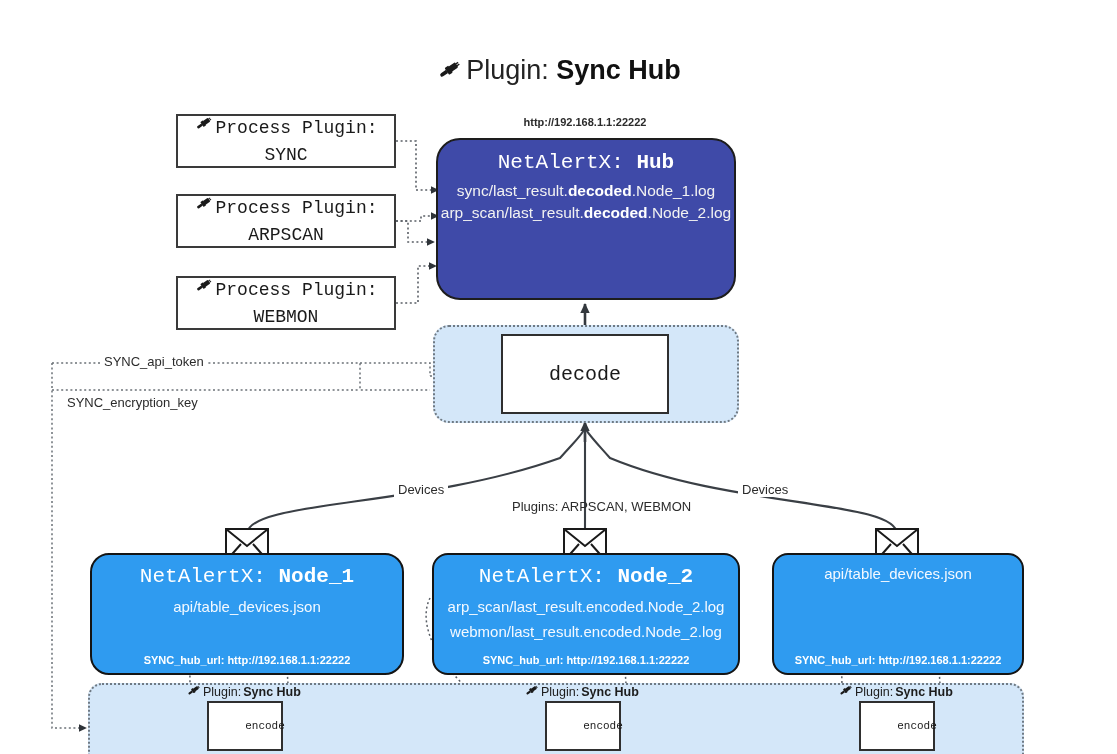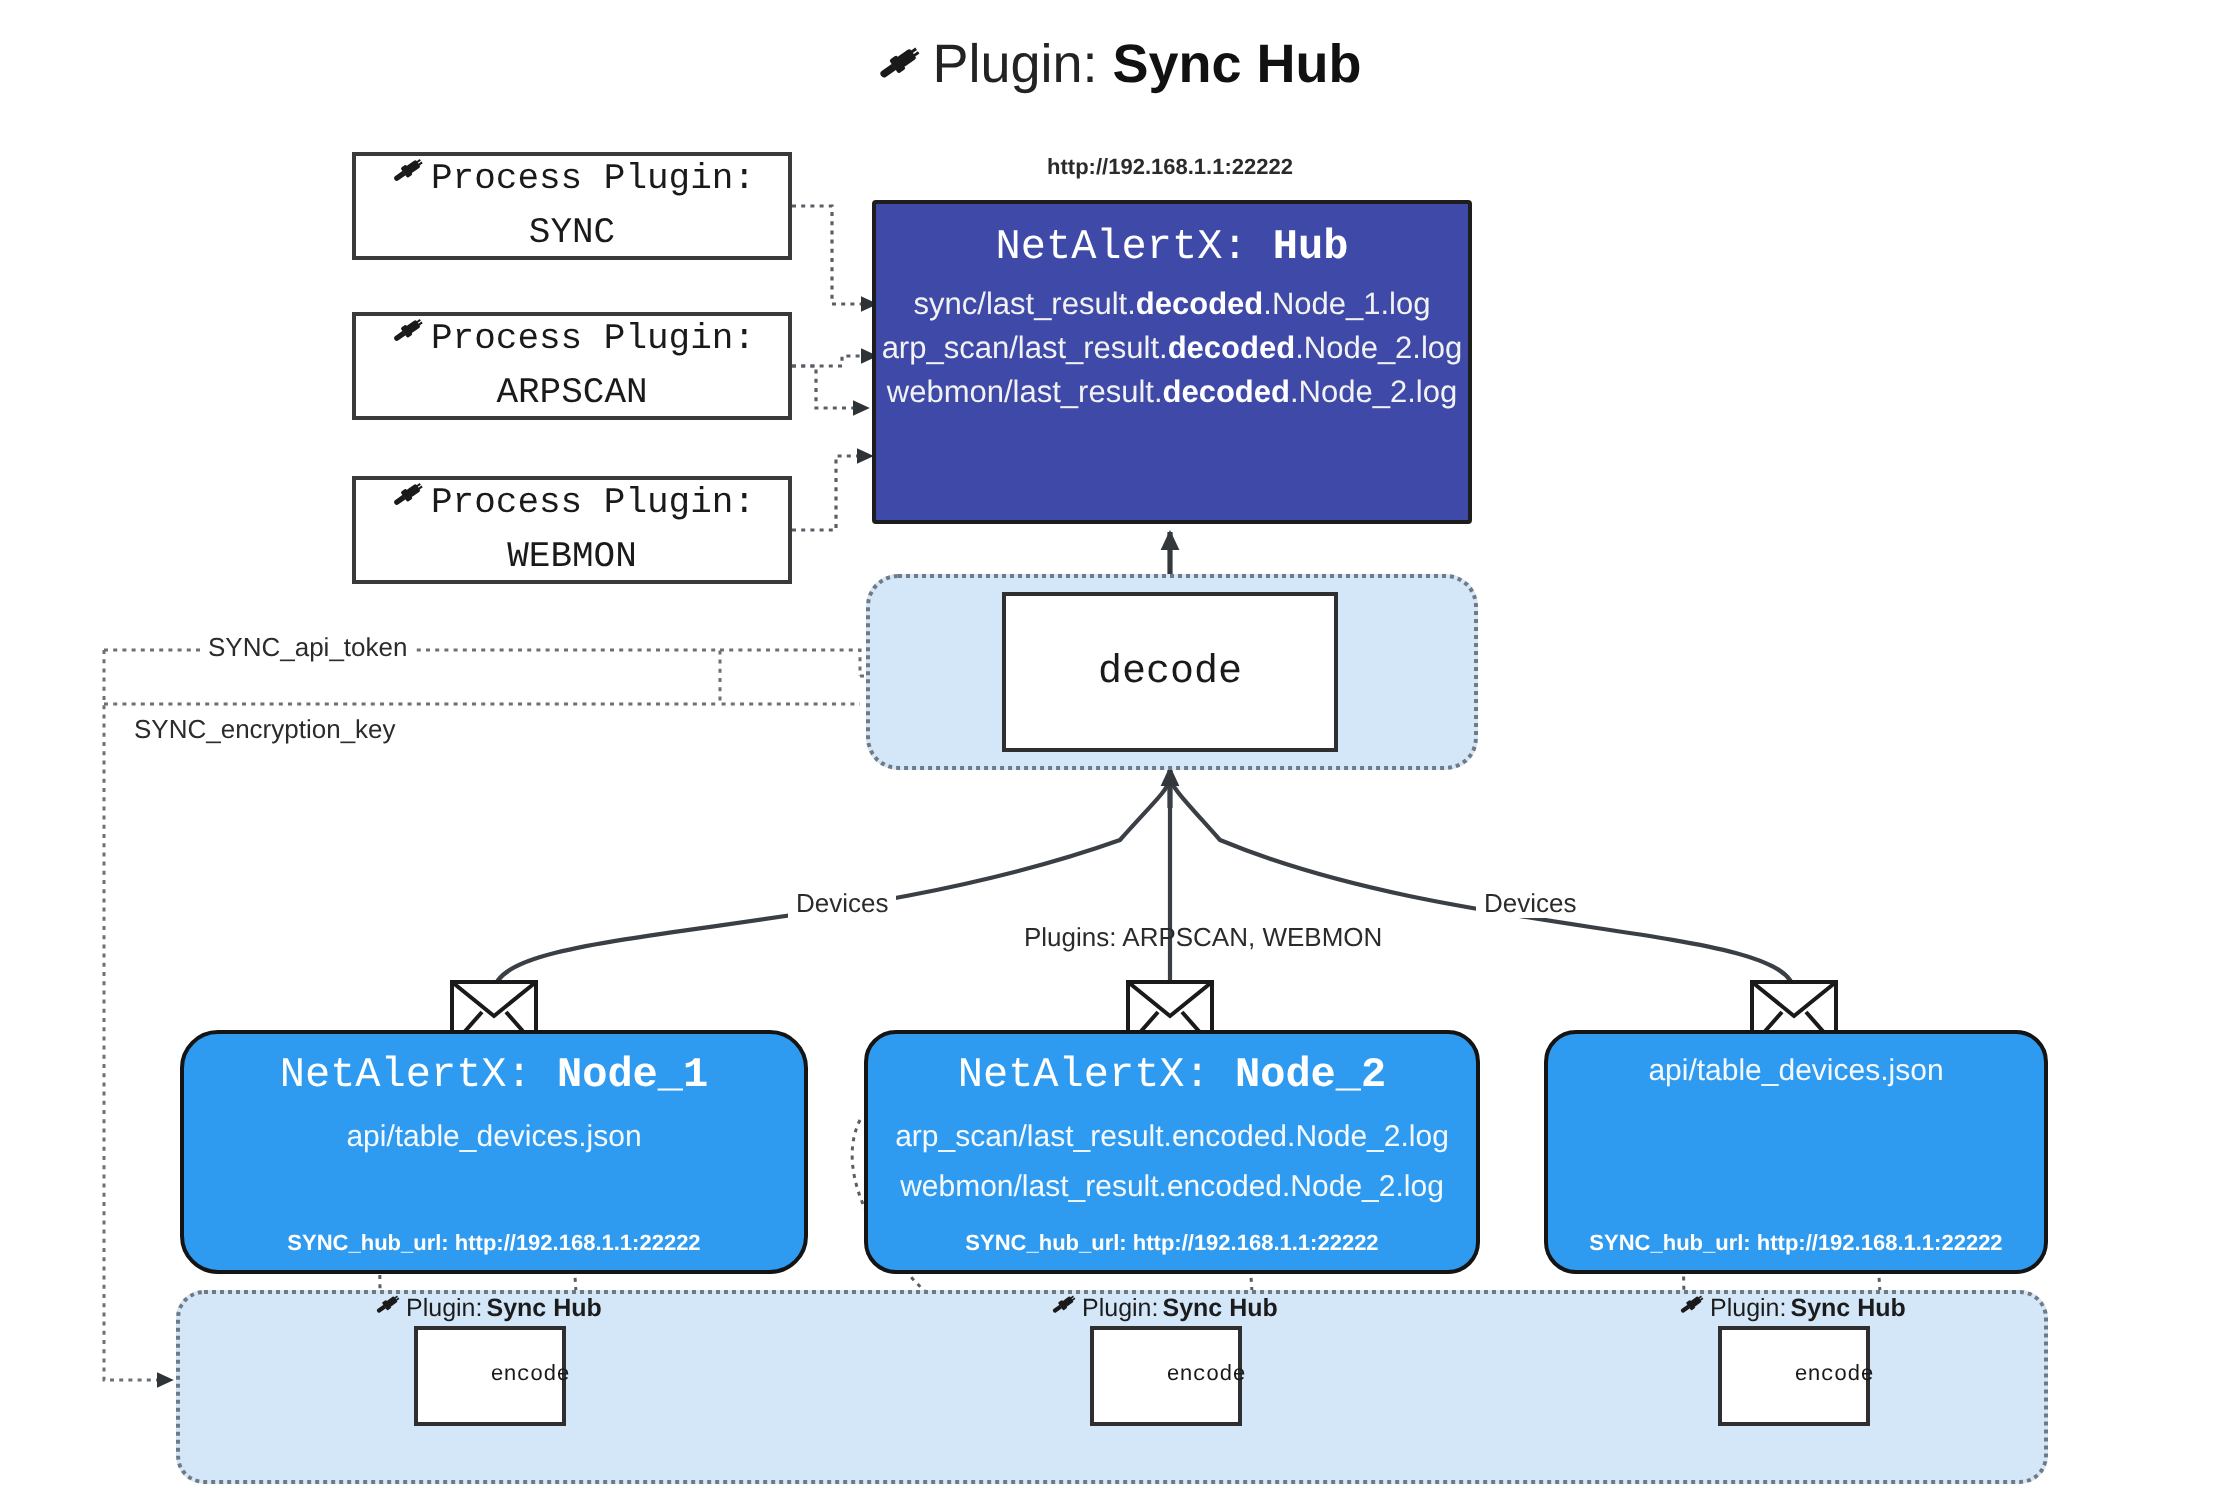--- a/index.html
+++ b/index.html
@@ -1,39 +1,39 @@
 <!DOCTYPE html>
 <html><head>
 <meta charset="utf-8">
 <style>
   html,body{margin:0;padding:0;background:#ffffff;}
   body{width:1117px;height:754px;position:relative;overflow:hidden;
        font-family:"Liberation Sans",sans-serif;color:#1c1c1c;}
-  .stage{position:absolute;inset:0;width:1117px;height:678px;}
+  .stage{position:absolute;inset:0;width:1117px;height:678px;margin-top:38px;}
   svg.edges{position:absolute;left:0;top:0;width:1117px;height:754px;pointer-events:none;}
 
   
   .title{position:absolute;left:0;top:16px;width:1117px;text-align:center;
          font-size:27px;line-height:1.25;white-space:nowrap;}
   .title .plain{font-weight:400;color:#232323;}
   .title .bold{font-weight:700;color:#111;}
   .plugicon{display:inline-block;vertical-align:-4px;margin-right:4px;}
 
   
   .procbox{position:absolute;background:#fff;border:2px solid #3a3a3a;
            box-sizing:border-box;display:flex;flex-direction:column;
            align-items:center;justify-content:center;
            font-family:"Liberation Mono","DejaVu Sans Mono",monospace;
            font-size:18px;color:#1a1a1a;line-height:1.45;}
   .procbox .l1{display:flex;align-items:center;gap:2px;white-space:nowrap;}
   .procbox .l2{white-space:nowrap;}
 
   
   .hub{position:absolute;background:#3f4aa8;border:2px solid #1d1d1d;
-       border-radius:2px;box-sizing:border-box;}
+       border-radius:24px;box-sizing:border-box;}
   .hub .hub-title{margin-top:11px;text-align:center;color:#fff;
        font-family:"Liberation Mono","DejaVu Sans Mono",monospace;font-size:21px;white-space:nowrap;}
   .hub .hub-title b{font-weight:700;}
   .hub .hub-title i{font-style:normal;font-weight:400;}
   .hub .loglist{margin-top:8px;display:flex;flex-direction:column;align-items:center;gap:4px;}
   .hub .logline{color:#f2f2f2;font-size:15.5px;white-space:nowrap;font-weight:400;}
   .hub .logline b{font-weight:700;color:#ffffff;}
   .hub-url{position:absolute;font-size:11px;font-weight:700;color:#2b2b2b;
            white-space:nowrap;text-align:center;}
 
@@ -192,21 +192,20 @@
   <div class="hub-url" style="left:495px;top:78px;width:180px;">http://192.168.1.1:22222</div>
 
   <div class="hub" style="left:436px;top:100px;width:300px;height:162px;">
     <div class="hub-title">
       <i>NetAlertX:</i>
       <b>Hub</b>
     </div>
     <div class="loglist">
       <div class="logline"><span>sync/last_result.</span><b>decoded</b><span>.Node_1.log</span></div>
       <div class="logline"><span>arp_scan/last_result.</span><b>decoded</b><span>.Node_2.log</span></div>
-      <div class="logline"><span>webmon/last_result.</span><b>decoded</b><span>.Node_2.log</span></div>
     </div>
   </div>
 
   <div class="band" style="left:433px;top:287px;width:306px;height:98px;"></div>
   <div class="whitebox decode" style="left:501px;top:296px;width:168px;height:80px;">decode</div>
 
   <div class="elabel" style="left:100px;top:316px;">SYNC_api_token</div>
   <div class="elabel" style="left:63px;top:357px;">SYNC_encryption_key</div>
 
   <div class="elabel" style="left:394px;top:444px;">Devices</div>

